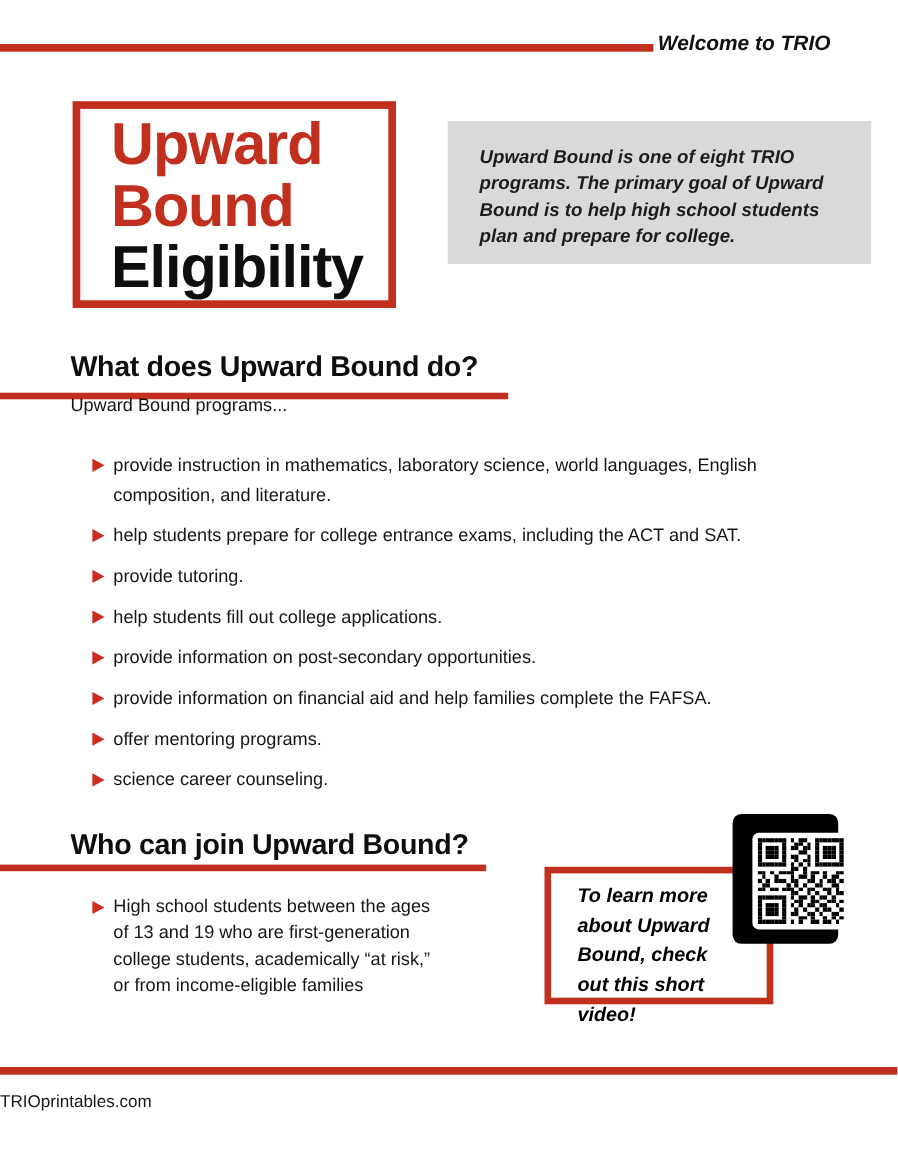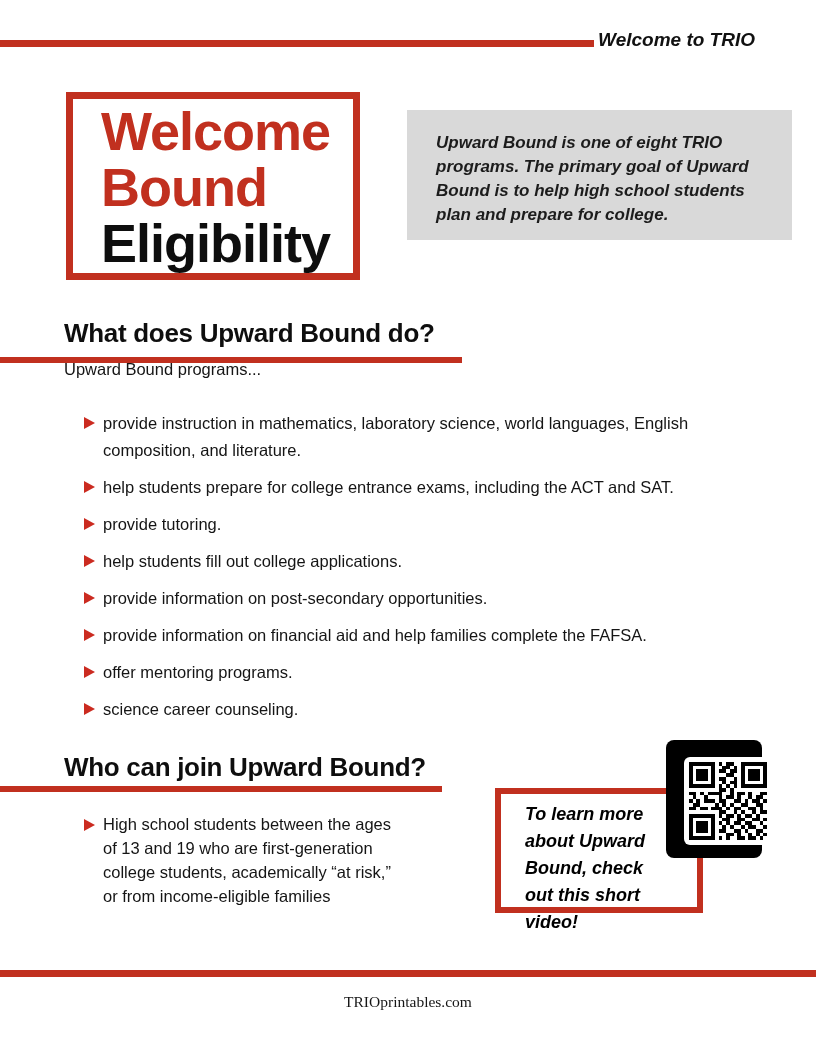--- a/index.html
+++ b/index.html
@@ -113,34 +113,34 @@
   .qm{background:#fff;}
   .qm.on{background:#000;}
   .qr-label{
     flex:1;display:flex;align-items:center;justify-content:center;
     color:#fff;font-size:17px;letter-spacing:1.5px;font-weight:400;
   }
 
   
   .footer-rule{position:absolute;left:0;top:970px;width:816px;height:7px;background:var(--brand-red);}
   .footer-site{
-    position:absolute;left:0;top:993px;width:816px;text-align:center;
-    font-size:15.5px;color:#161616;font-family:Liberation Serif, serif;
+    position:absolute;left:0;top:993px;width:816px;text-align:left;
+    font-size:15.5px;color:#161616;
   }
 </style>
 </head>
 <body>
 
 <div class="page">
 
   <div class="header-rule"></div>
   <div class="header-tagline">Welcome to TRIO</div>
 
   <div class="title-card">
-    <div class="line red">Welcome</div>
+    <div class="line red">Upward</div>
     <div class="line red">Bound</div>
     <div class="line black">Eligibility</div>
   </div>
 
   <div class="intro-box">
     <p>Upward Bound is one of eight TRIO programs. The primary goal of Upward Bound is to help high school students plan and prepare for college.</p>
   </div>
 
   <h2 class="section-heading heading-what">What does Upward Bound do?</h2>
   <div class="section-underline underline-what"></div>

